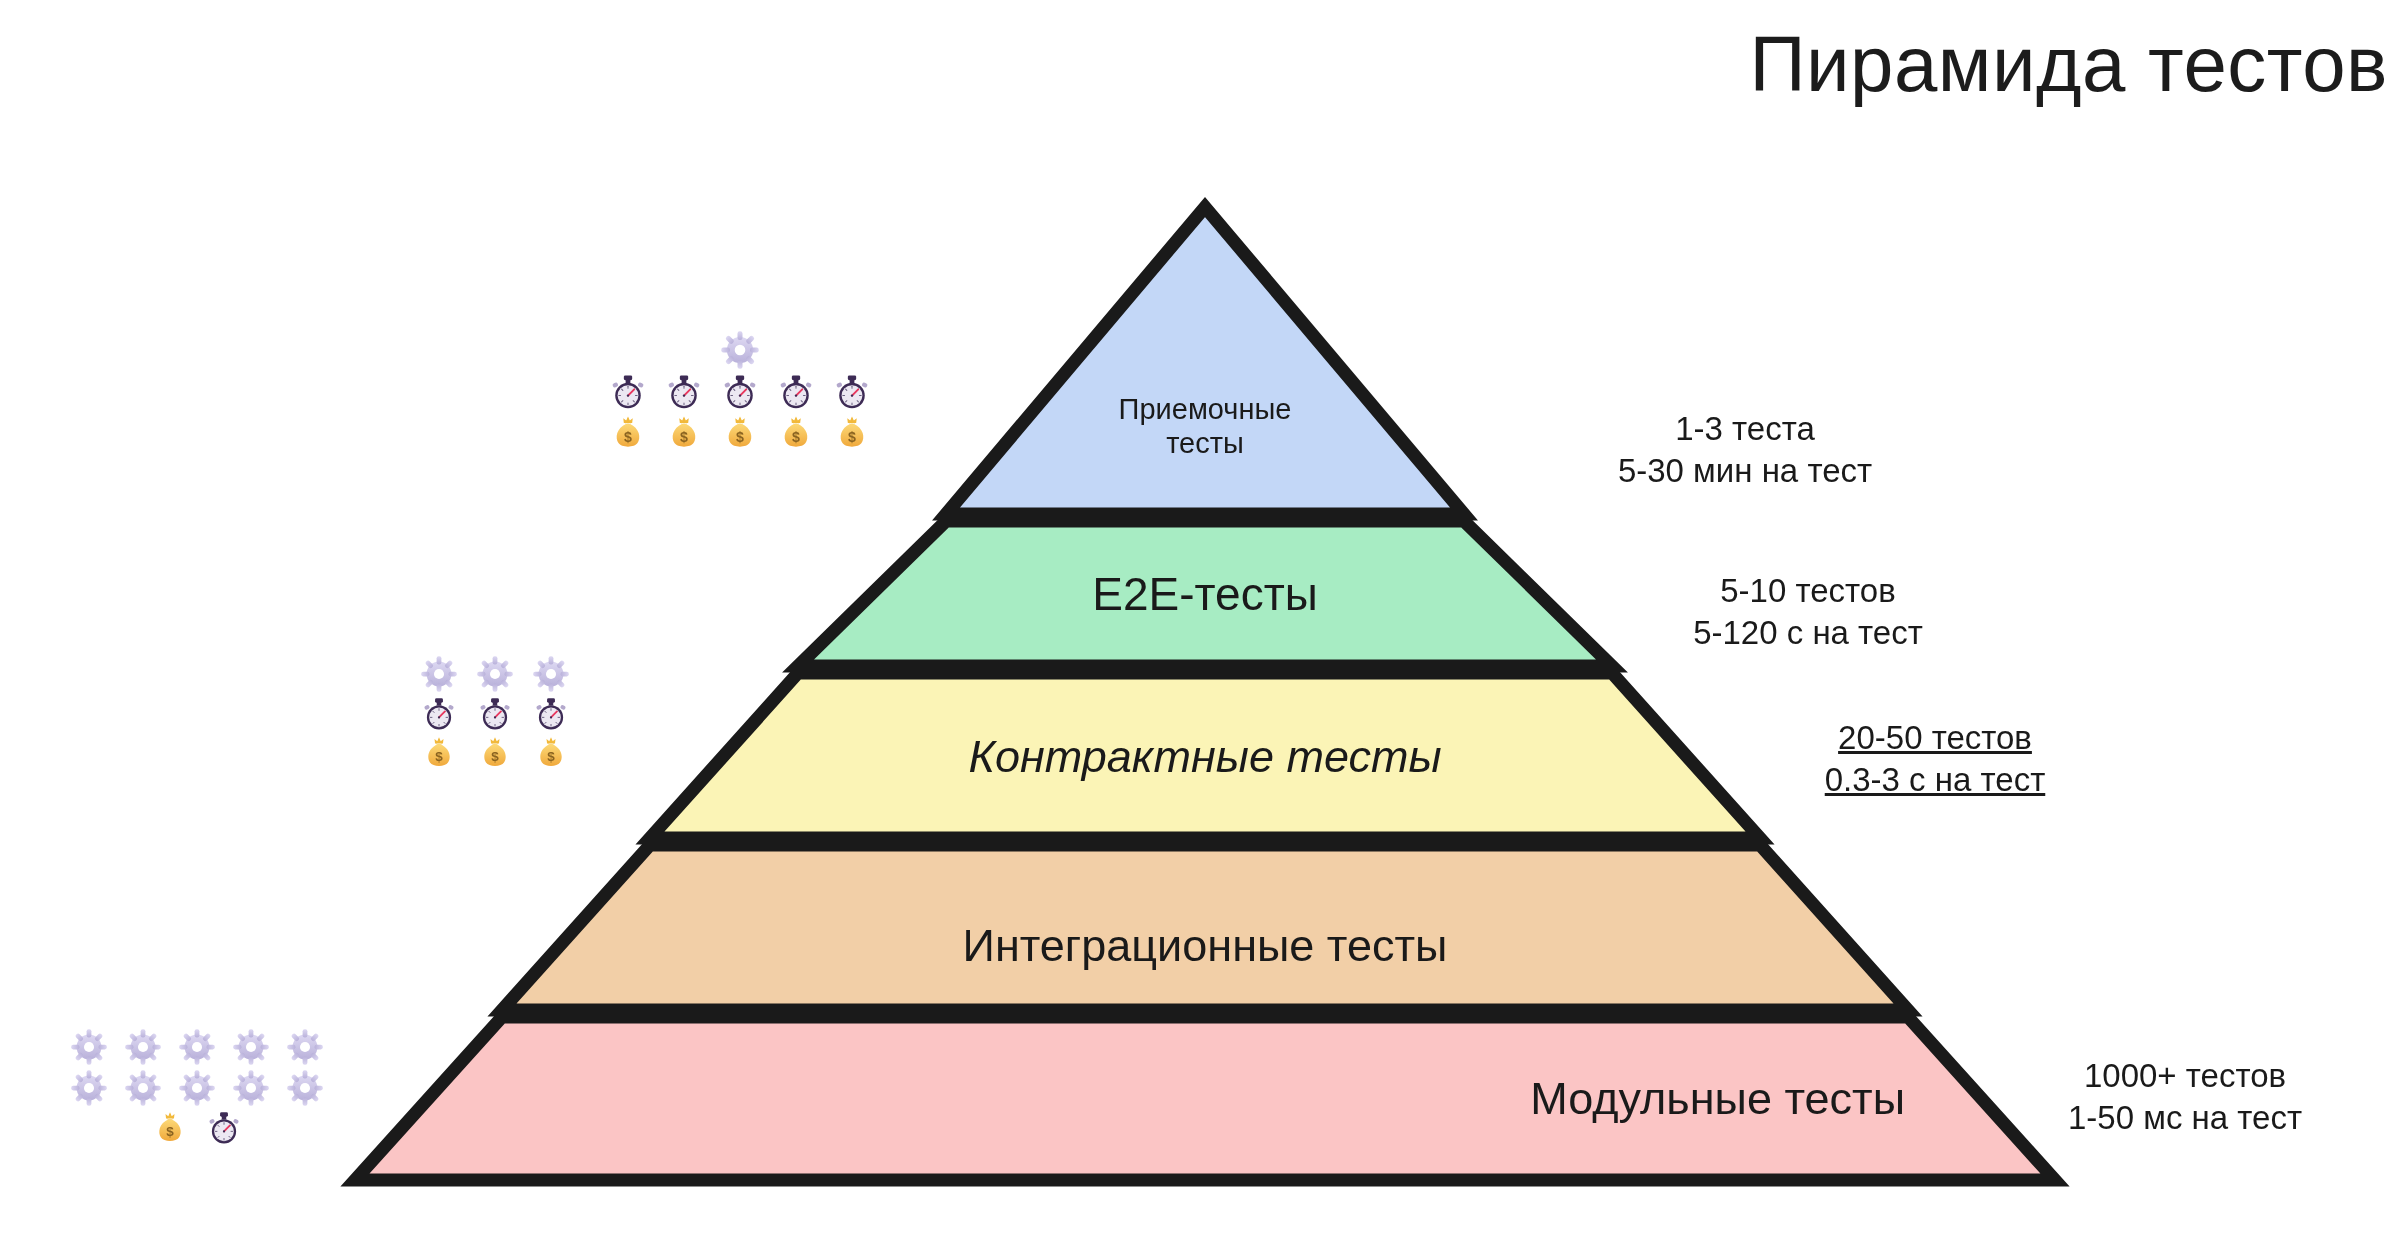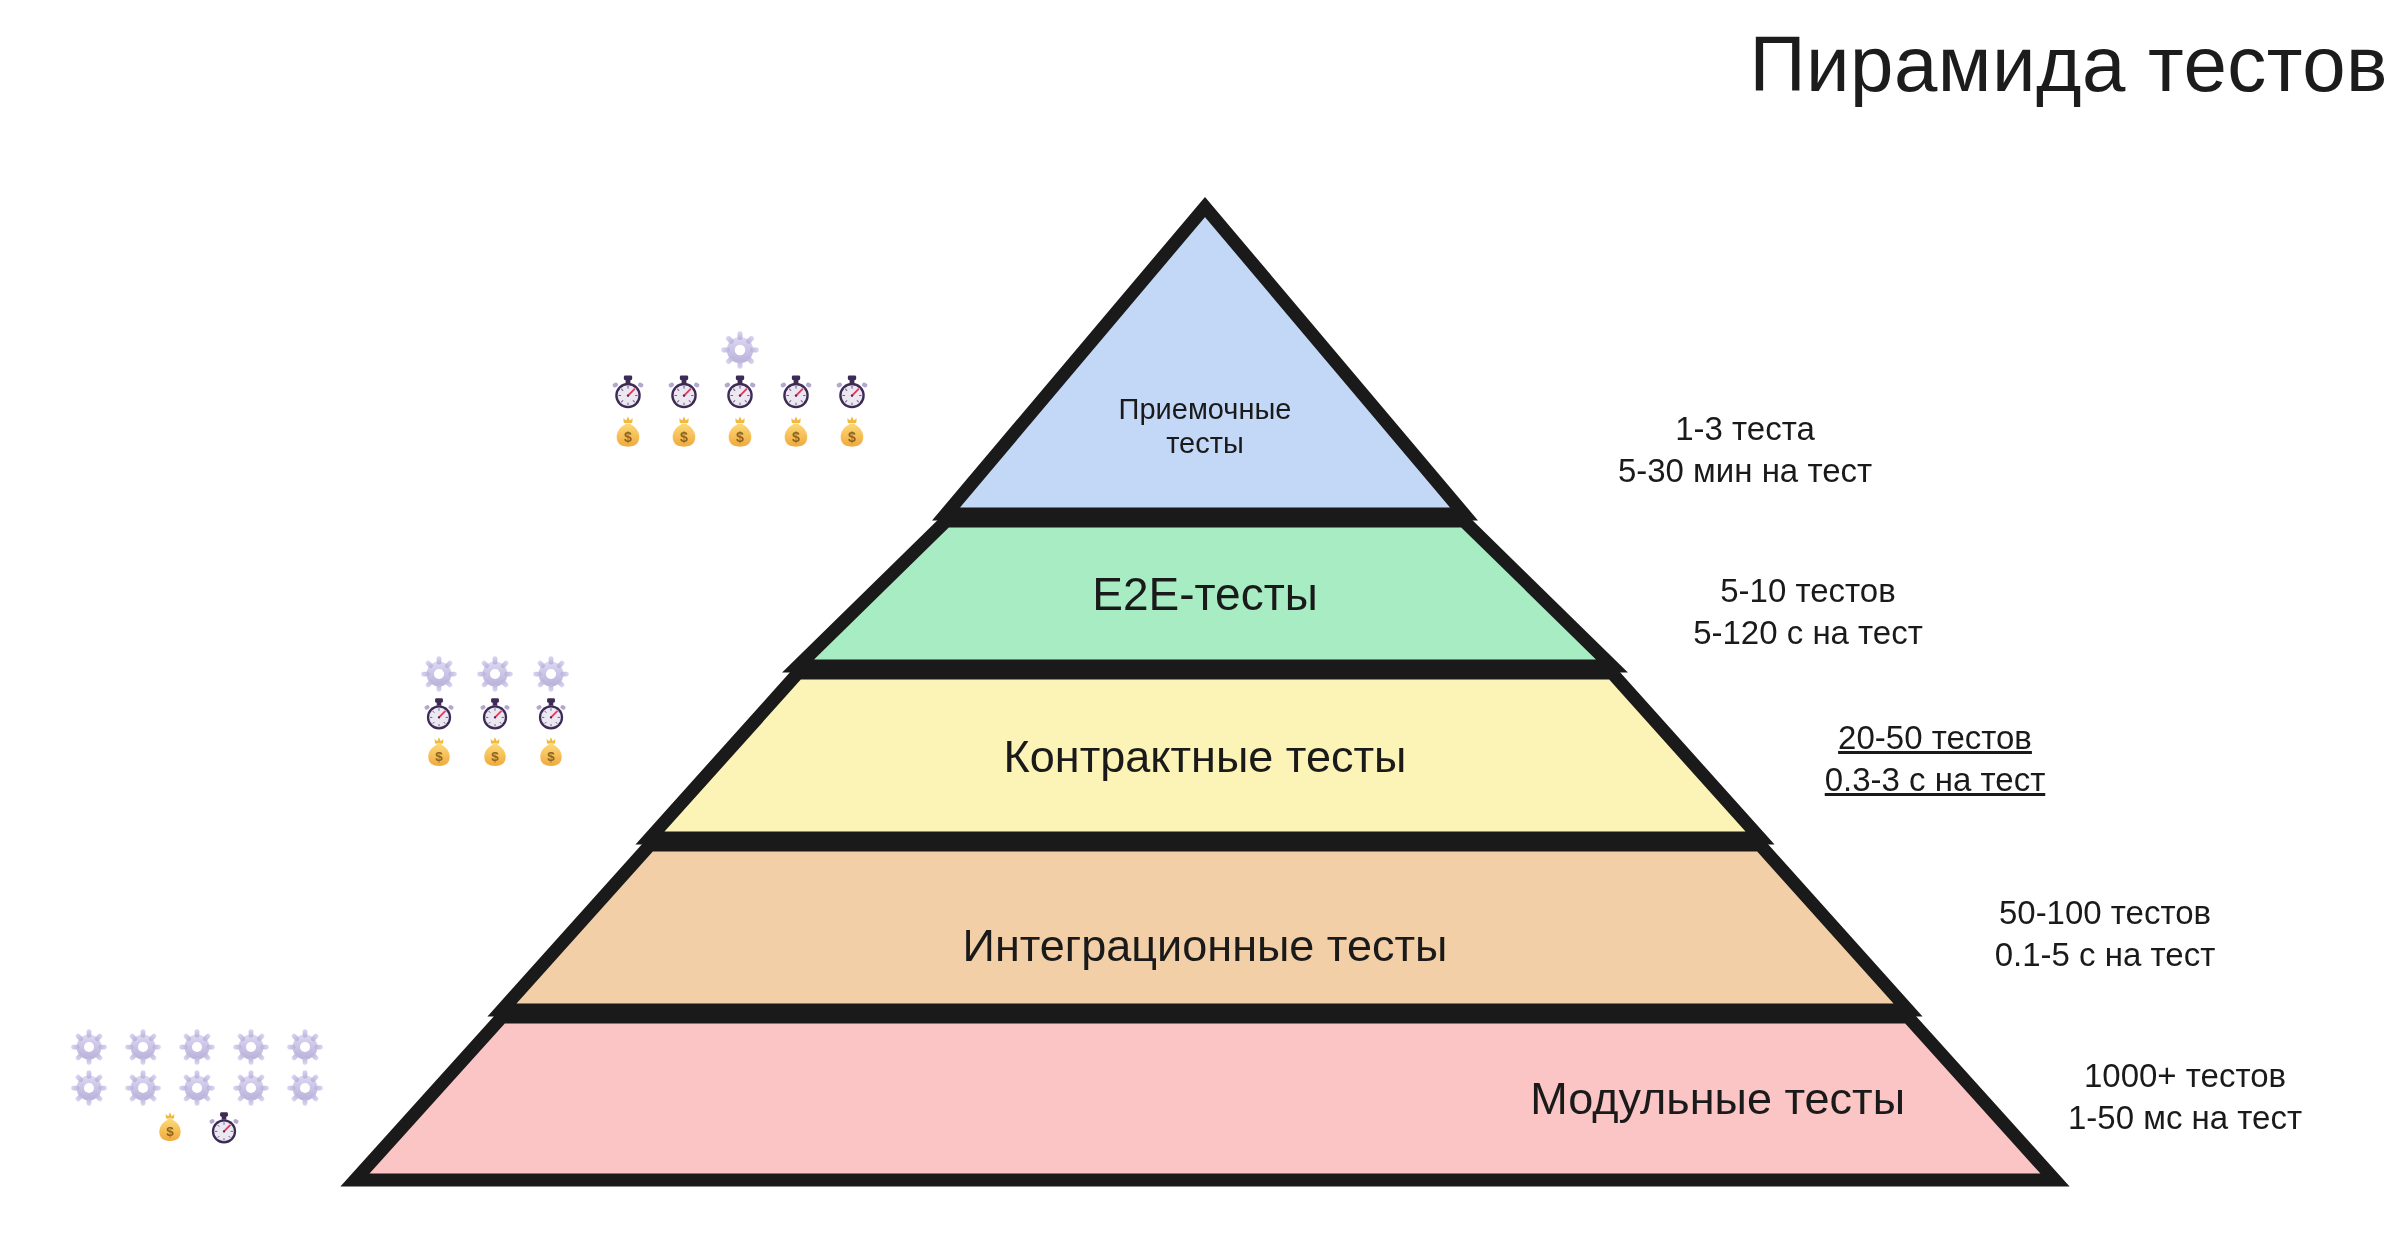--- a/index.html
+++ b/index.html
@@ -53,21 +53,21 @@
     position: absolute;
     text-align: center;
     color: #1a1a1a;
     font-weight: 400;
     line-height: 1.18;
     white-space: pre-line;
     pointer-events: none;
   }
   .level-label.l0 { font-size: 29px; }
   .level-label.l1 { font-size: 46px; }
-  .level-label.l2 { font-size: 45px; }
+  .level-label.l2 { font-size: 45px; font-style: italic; }
   .level-label.l3 { font-size: 45px; }
   .level-label.l4 { font-size: 45px; text-align: right; }
 
   
   .side-note {
     position: absolute;
     text-align: center;
     font-size: 33px;
     line-height: 1.28;
     color: #1a1a1a;
@@ -123,22 +123,20 @@
 
   <div class="side-note" style="left:1545px; top:388px; width:400px;">1-3 теста
 5-30 мин на тест</div>
 
   <div class="side-note" style="left:1608px; top:550px; width:400px;">5-10 тестов
 5-120 с на тест</div>
 
   <div class="side-note" style="left:1735px; top:697px; width:400px;text-decoration:underline;">20-50 тестов
 0.3-3 с на тест</div>
 
-  <div class="side-note" style="left:1905px; top:872px; width:400px;">50-100 тестов
-0.1-5 с на тест</div>
 
   <div class="side-note" style="left:1985px; top:1035px; width:400px;">1000+ тестов
 1-50 мс на тест</div>
 
   <div class="icon-cluster" id="cluster-acceptance" style="left:595px; top:330px; width:290px;">
       <div class="icon-row" style="justify-content:center;">
         <span class="icon-cell" style="margin:0 8px;"><svg width="40" height="40" viewBox="0 0 64 64">
     <defs>
       <linearGradient id="gg40" x1="0" y1="0" x2="0" y2="1">
         <stop offset="0" stop-color="#ddd8f2"></stop>

